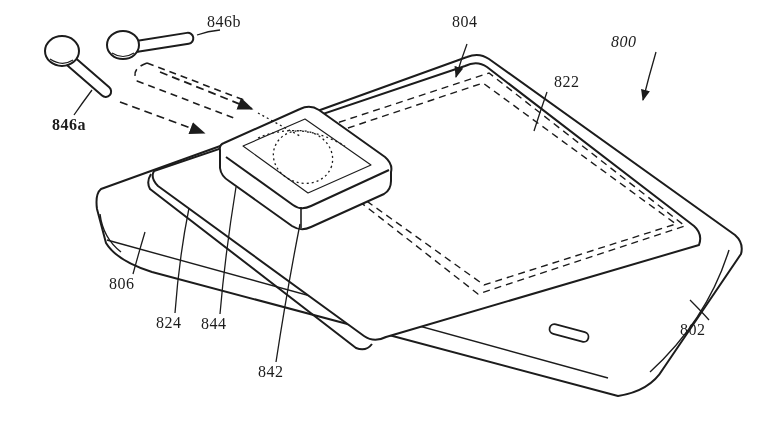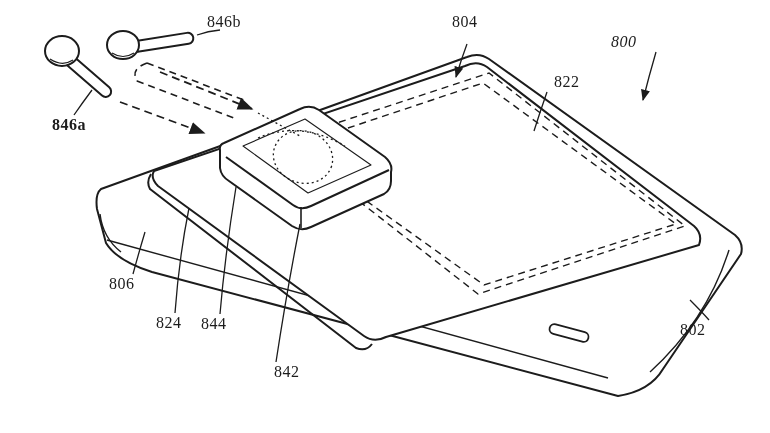--- a/index.html
+++ b/index.html
@@ -112,16 +112,16 @@
   </svg>
 
   <div class="ref-label" style="left:207px;top:13px;">846b</div>
   <div class="ref-label" style="left:52px;top:116px;font-weight:bold;">846a</div>
   <div class="ref-label" style="left:452px;top:13px;">804</div>
   <div class="ref-label" style="left:611px;top:33px;font-style:italic;">800</div>
   <div class="ref-label" style="left:554px;top:73px;">822</div>
   <div class="ref-label" style="left:109px;top:275px;">806</div>
   <div class="ref-label" style="left:156px;top:314px;">824</div>
   <div class="ref-label" style="left:201px;top:315px;text-align:center;">844</div>
-  <div class="ref-label" style="left:274px;top:363px;">842</div>
+  <div class="ref-label" style="left:258px;top:363px;">842</div>
   <div class="ref-label" style="left:680px;top:321px;">802</div>
 
 </div>
 
 </body></html>

